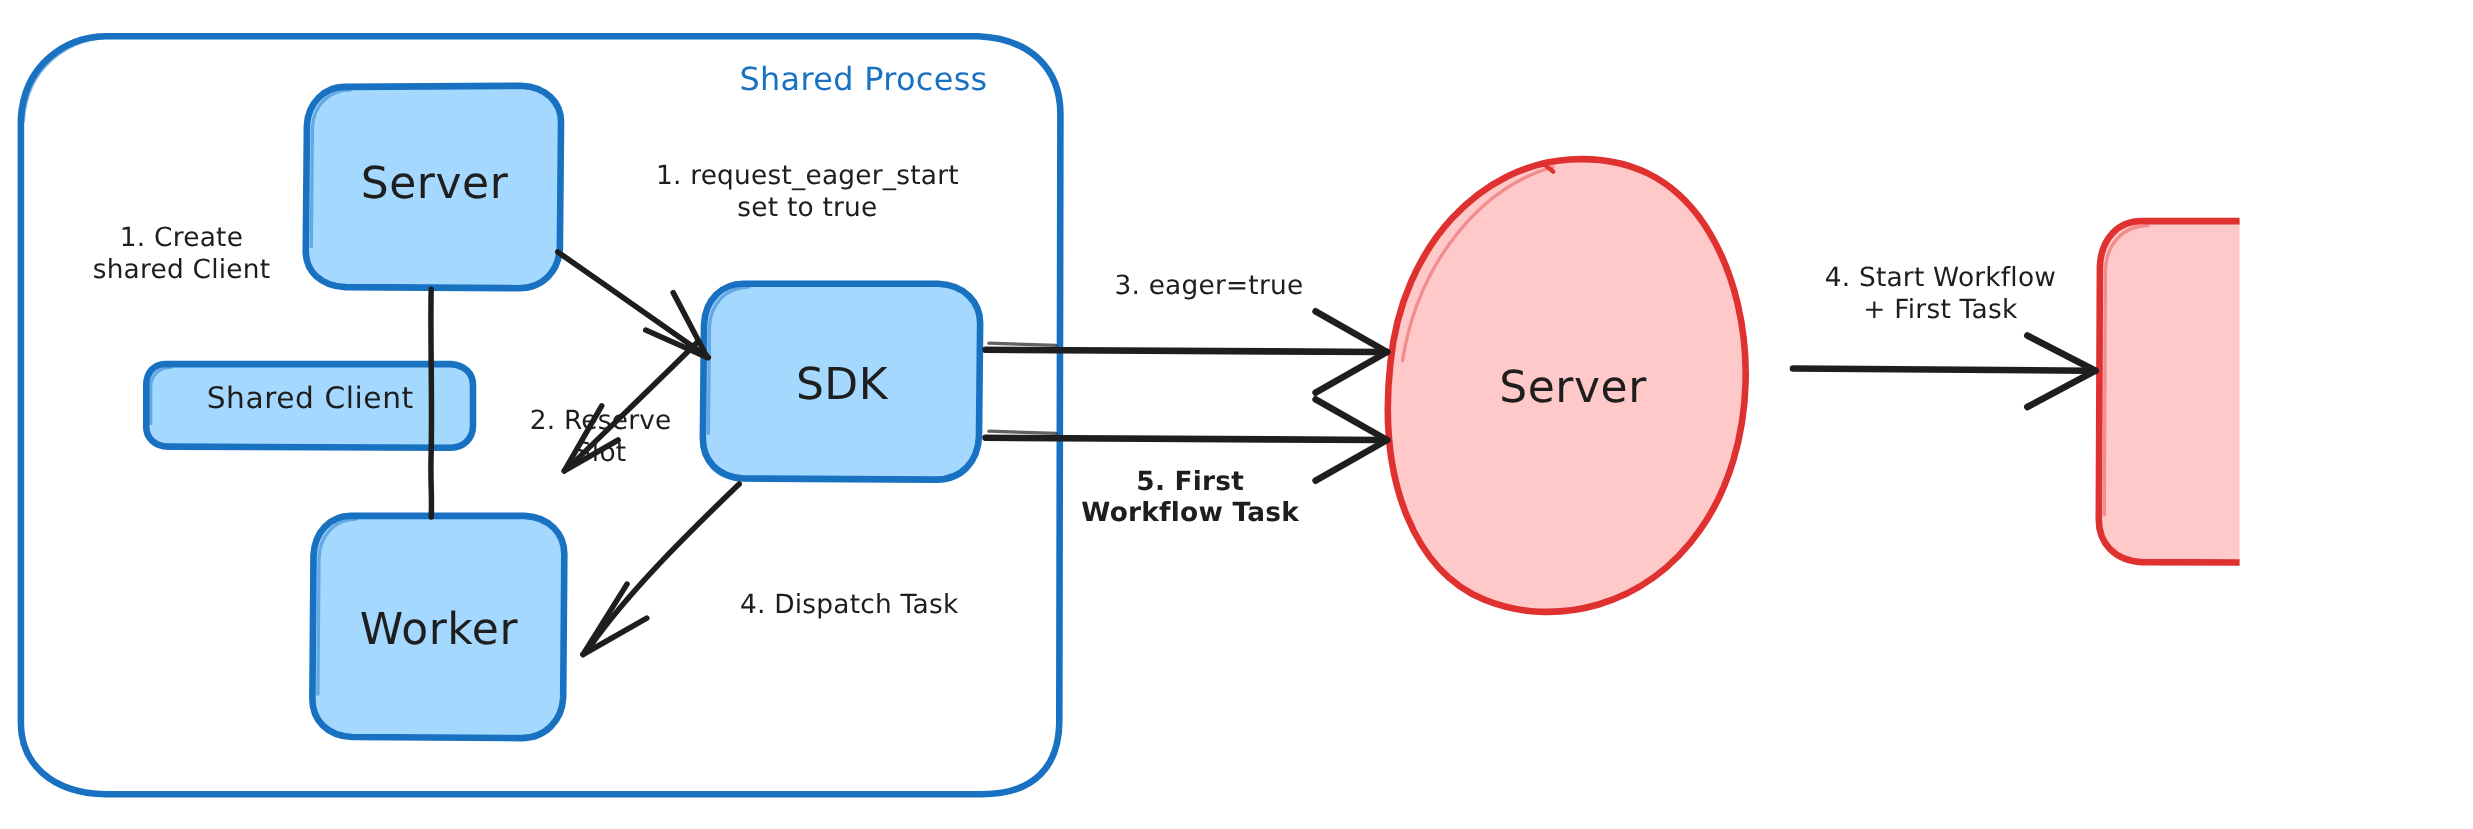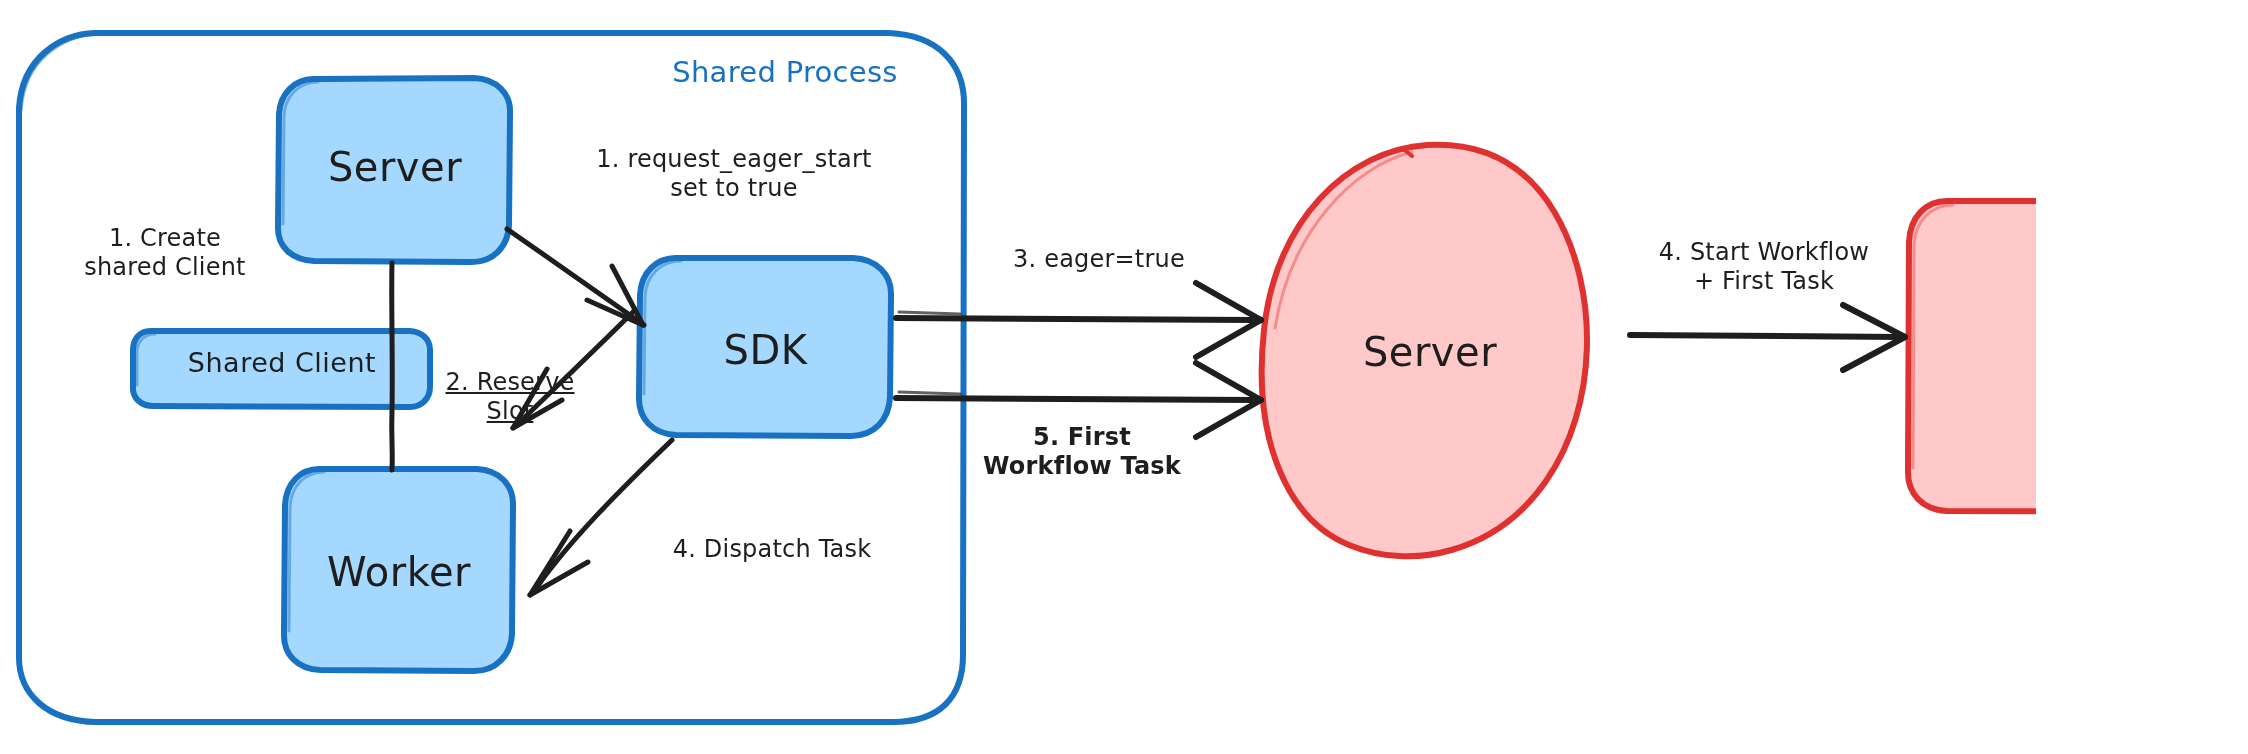--- a/index.html
+++ b/index.html
@@ -205,27 +205,27 @@
   <div class="node-label small" style="left:133px; top:347px; width:298px;">Shared Client</div>
 
   <div class="node-label" style="left:639px; top:326px; width:253px;">SDK</div>
 
   <div class="node-label" style="left:284px; top:548px; width:230px;">Worker</div>
 
   <div class="node-label" style="left:1948px; top:332px; width:240px;">DB</div>
 
   <div class="node-label" style="left:1310px; top:328px; width:240px;">Server</div>
 
-  <div class="edge-label" style="left:40px; top:224px; width:250px;text-align:center;">1. Create
+  <div class="edge-label" style="left:40px; top:202px; width:250px;text-align:center;">1. Create
 shared Client</div>
 
   <div class="edge-label" style="left:528px; top:145px; width:412px;">1. request_eager_start
 set to true</div>
 
-  <div class="edge-label" style="left:412px; top:368px; width:196px;text-decoration:underline;">2. Reserve
+  <div class="edge-label" style="left:448px; top:368px; width:196px;">2. Reserve
 Slot</div>
 
   <div class="edge-label" style="left:975px; top:245px; width:248px;">3. eager=true</div>
 
   <div class="edge-label" style="left:1608px; top:238px; width:312px;">4. Start Workflow
 + First Task</div>
 
   <div class="edge-label" style="left:952px; top:423px; width:260px;font-weight:bold;">5. First
 Workflow Task</div>
 

